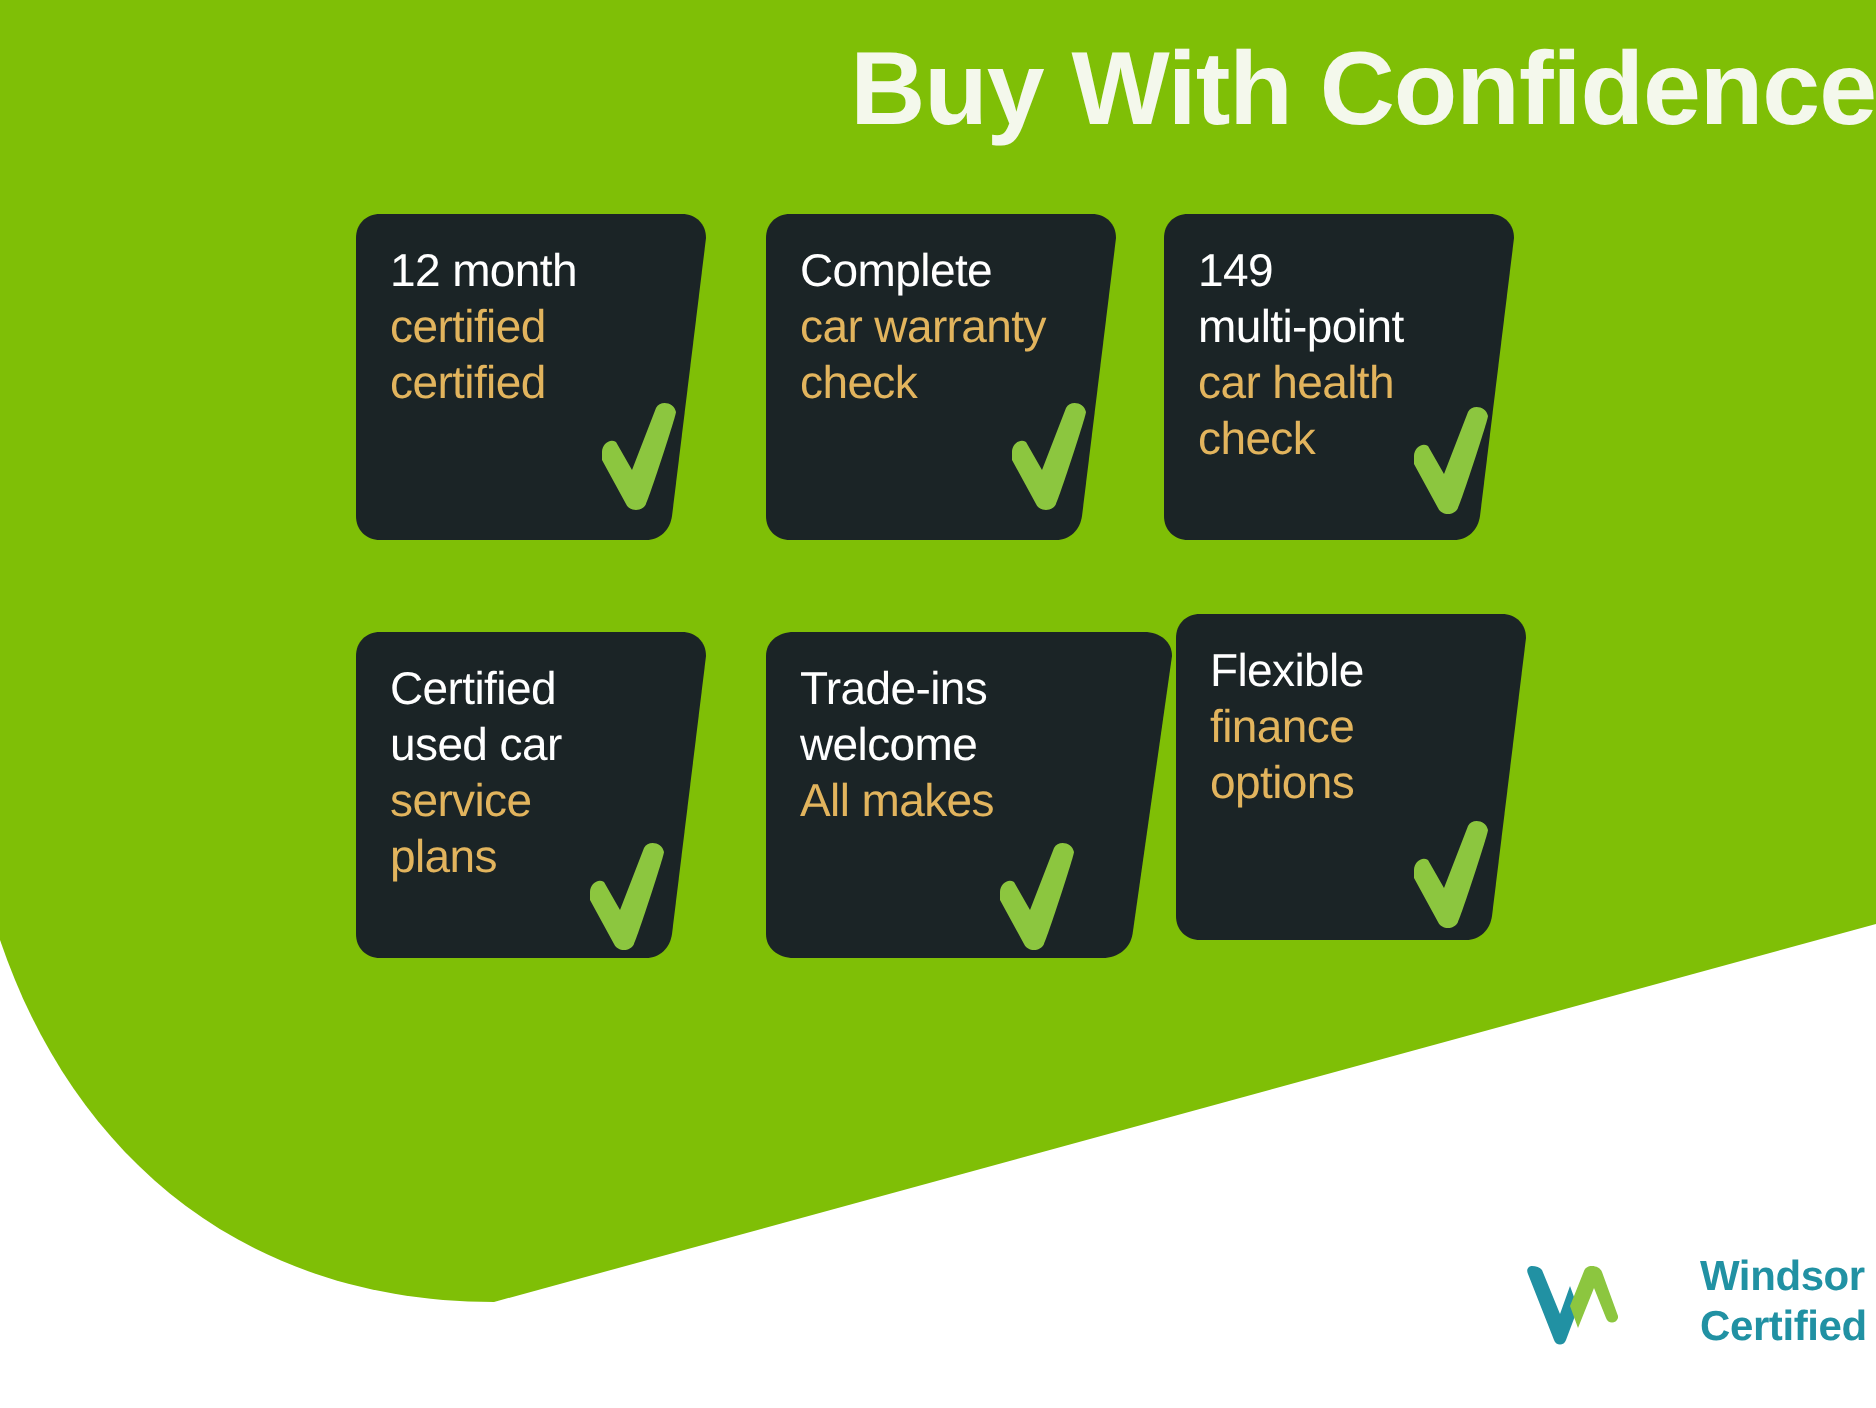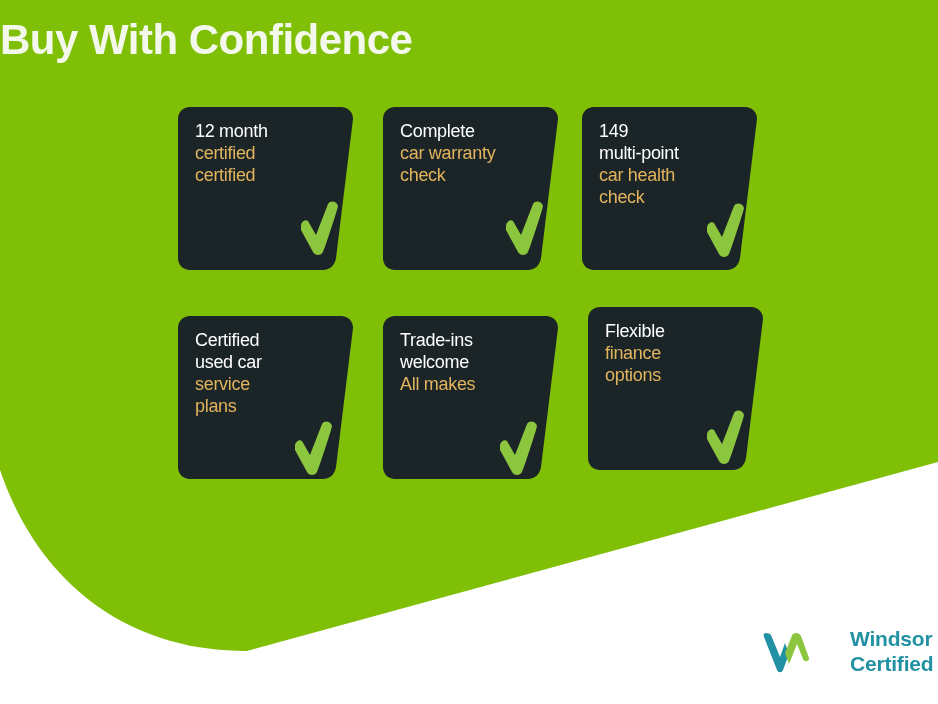--- a/index.html
+++ b/index.html
@@ -29,23 +29,23 @@
     width: 938px;
     height: 704px;
   }
 
   
   #page-title {
     position: absolute;
     left: 0;
     top: 16px;
     width: 938px;
-    text-align: left;
+    text-align: right;
     color: #f4f8ec;
-    font-size: 42px;
+    font-size: 52px;
     font-weight: bold;
     letter-spacing: -0.5px;
     line-height: 1.15;
   }
 
   
   #card-grid {
     position: absolute;
     left: 178px;
     top: 107px;
@@ -64,41 +64,41 @@
     height: 100%;
     display: block;
   }
   .card .body {
     position: absolute;
     left: 17px;
     top: 14px;
     right: 12px;
   }
   .line {
-    font-size: 18px;
+    font-size: 23px;
     line-height: 1.22;
     font-weight: normal;
     letter-spacing: -0.3px;
     white-space: nowrap;
   }
   .line.w { color: #ffffff; }
   .line.g { color: #e2b45d; }
 
   .check {
     position: absolute;
     width: 44px;
     height: 58px;
   }
 
   
   .c0 { left: 0px;   top: 0px;   }
   .c1 { left: 205px; top: 0px;   }
   .c2 { left: 404px; top: 0px;   }
   .c3 { left: 0px;   top: 209px; }
-  .c4 { left: 205px; top: 209px; }
+  .c4 { left: 205px; top: 209px; padding-left: 28px; }
   .c5 { left: 410px; top: 200px; }
 
   
   #logo {
     position: absolute;
     left: 763px;
     top: 627px;
     width: 170px;
     height: 54px;
   }

